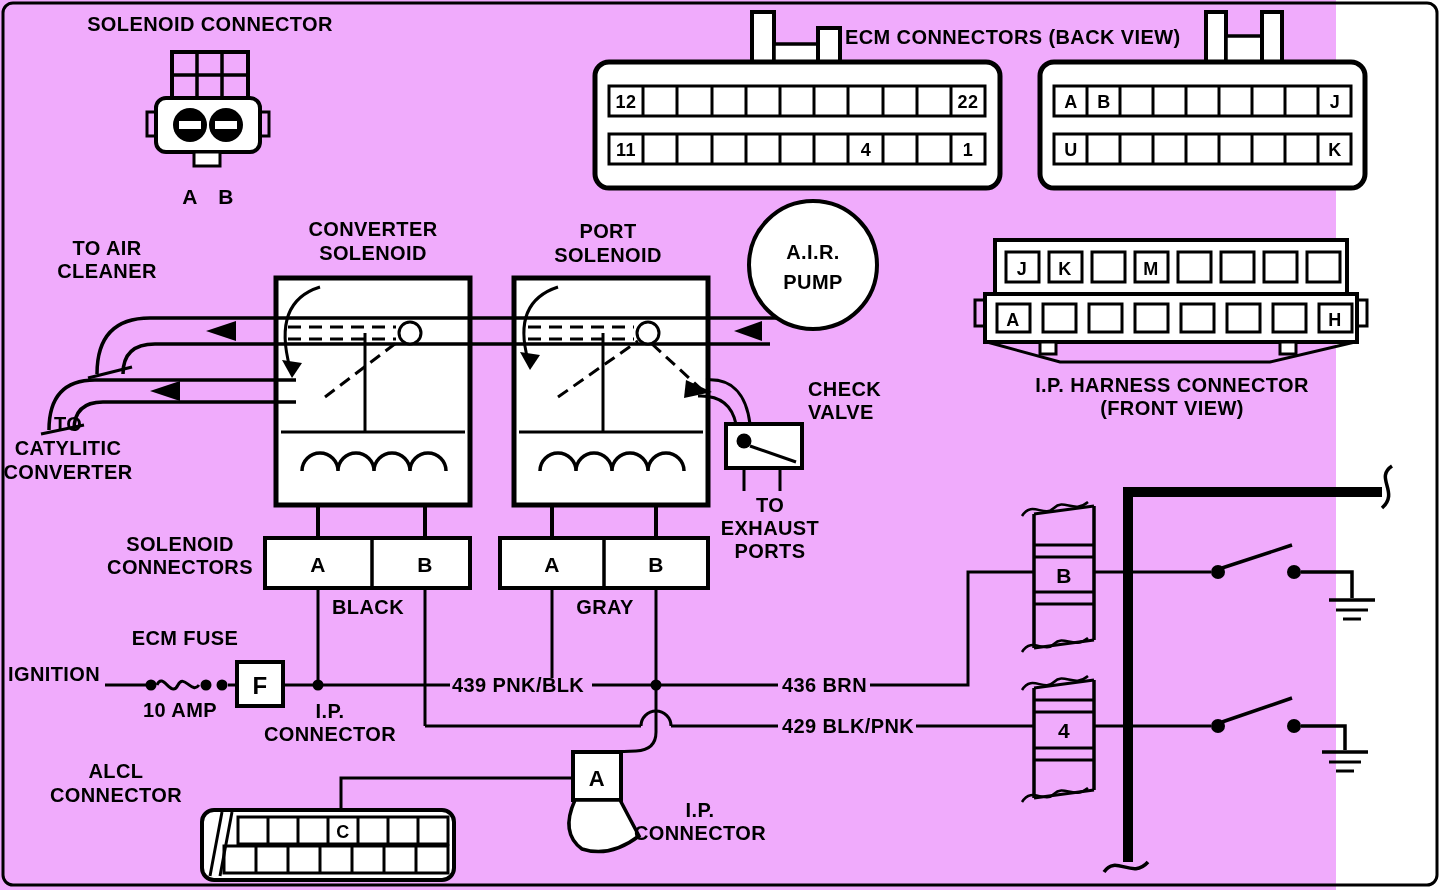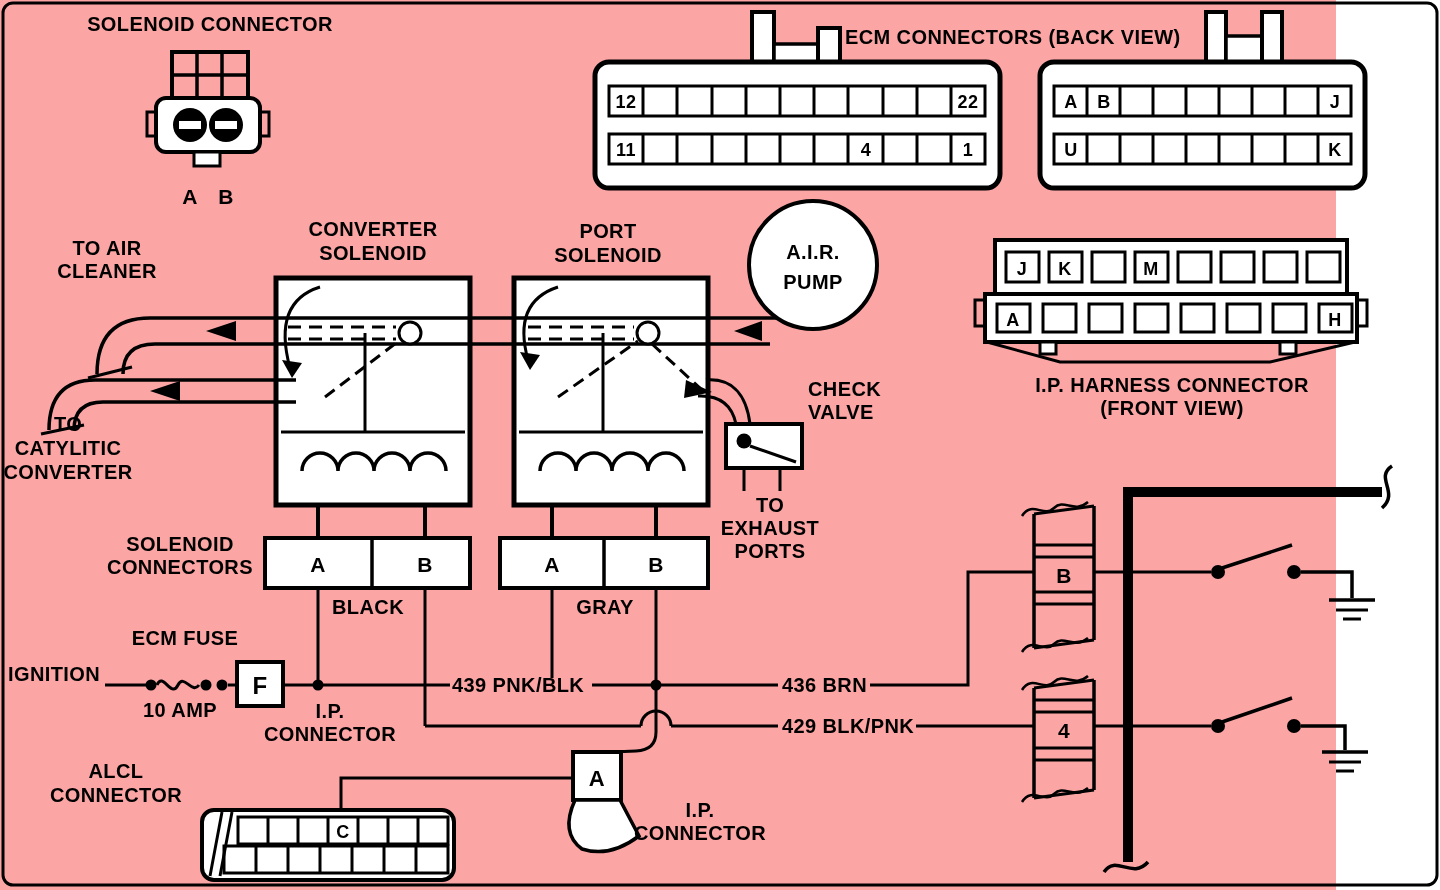--- a/index.html
+++ b/index.html
@@ -1,16 +1,16 @@
 <!DOCTYPE html>
 <html><head>
 <meta charset="utf-8">
 <style>
   html,body{margin:0;padding:0;background:#ffffff;}
-  .stage{width:1336px;height:890px;position:relative;background:#fca5a5;}
+  .stage{width:1336px;height:890px;position:relative;background:#f0abfc;}
   svg{display:block;}
   .ink{stroke:#000;fill:none;stroke-linecap:butt;}
   .blk{fill:#000;stroke:none;}
   .wht{fill:#fff;}
   text{font-family:"Liberation Sans",sans-serif;font-weight:700;fill:#000;letter-spacing:.4px;}
   .lbl{font-size:20px;}
   .pin{font-size:18px;}
   .pinbig{font-size:21px;}
   .f{font-size:24px;}
   .a{font-size:22px;}

